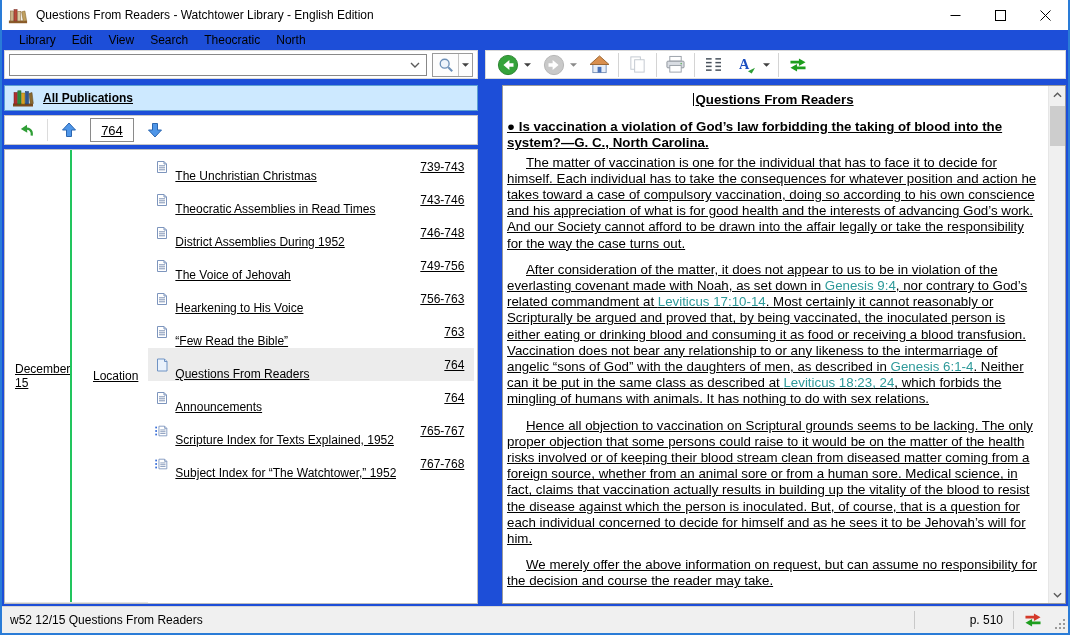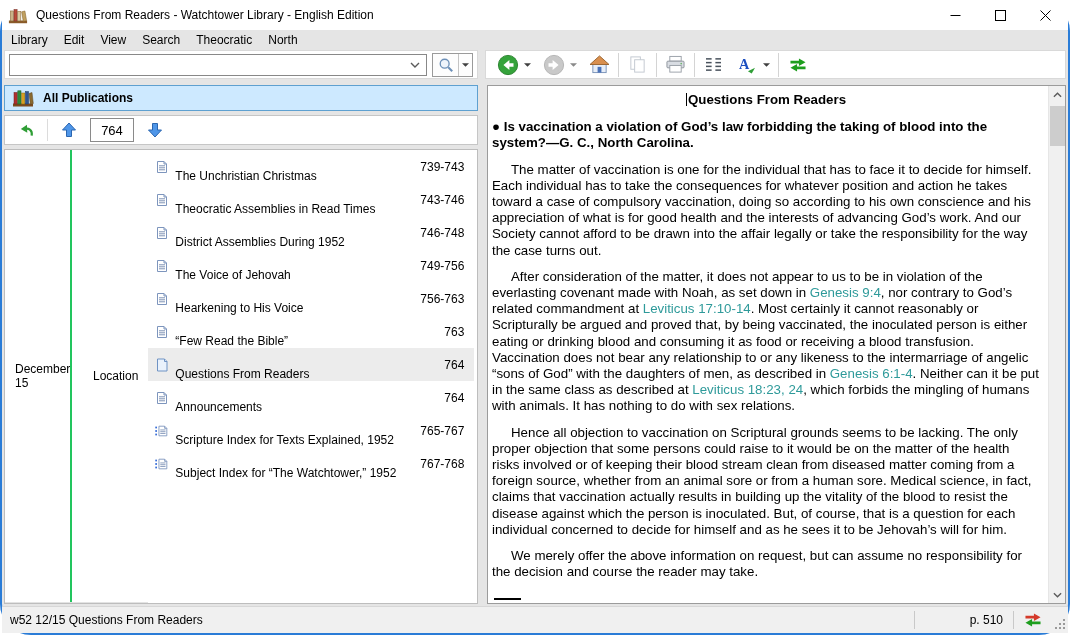--- a/index.html
+++ b/index.html
@@ -1,48 +1,48 @@
 <!DOCTYPE html>
 <html style="--link: #2e9a9a;"><head>
 <meta charset="utf-8">
 <style>
   html,body{margin:0;padding:0;width:1070px;height:635px;overflow:hidden;
     font-family:"Liberation Sans",sans-serif;background:#fff;-webkit-font-smoothing:antialiased;}
   *{box-sizing:border-box;}
-  .window{width:1070px;height:635px;display:flex;flex-direction:column;background:#e5e5e5;
-    border-left:2px solid #2a7cd7;border-right:2px solid #2a7cd7;border-bottom:2px solid #2a7cd7;border-radius:31px;}
+  .window{width:1070px;height:635px;display:flex;flex-direction:column;background:#1d4ed8;
+    border-left:2px solid #2a7cd7;border-right:2px solid #2a7cd7;border-bottom:2px solid #2a7cd7;}
 
   
   .titlebar{flex:0 0 30px;display:flex;align-items:center;padding-left:6px;background:#fff;}
   .app-icon{width:20px;height:17px;margin-right:8px;}
   .title-text{font-size:12px;color:#000;}
   .win-buttons{margin-left:auto;display:flex;height:30px;}
   .win-btn{width:45px;height:30px;display:flex;align-items:center;justify-content:center;}
 
   
-  .menubar{flex:0 0 19px;display:flex;align-items:center;font-size:12px;padding-left:1px;}
+  .menubar{flex:0 0 19px;display:flex;align-items:center;font-size:12px;padding-left:1px;margin-left:8px;}
   .menu-item{padding:1px 8px;color:#000;}
 
   
   .toolbar{flex:0 0 33px;display:flex;align-items:stretch;padding:1px 2px 3px 2px;gap:7px;}
   .toolbar-left{width:474px;border:1px solid #d9d9d9;display:flex;align-items:center;padding:0 4px;background:#fff;}
   .combo{flex:1;height:22px;border:1px solid #888;background:#fff;display:flex;align-items:center;}
   .combo input{flex:1;border:none;outline:none;height:18px;font-size:12px;padding:0 4px;font-family:inherit;}
   .combo-chevron{padding:0 6px;display:flex;align-items:center;}
   .search-split{display:flex;height:24px;margin-left:5px;border:1px solid #9a9a9a;background:#fdfdfd;}
   .search-main{width:26px;display:flex;align-items:center;justify-content:center;border-right:1px solid #c4c4c4;}
   .search-drop{width:13px;display:flex;align-items:center;justify-content:center;}
   .toolbar-right{flex:1;border:1px solid #d9d9d9;display:flex;align-items:center;padding:0 8px;background:#fff;}
   .tb-btn{width:27px;height:26px;display:flex;align-items:center;justify-content:center;}
   .tb-chevron{width:13px;height:26px;display:flex;align-items:center;justify-content:center;}
   .tb-sep{width:1px;height:24px;background:#d4d4d4;margin:0 5px;}
   .tb-gap{width:6px;}
 
   
-  .main{flex:1;display:flex;padding:3px 2px 2px 2px;gap:9px;min-height:0;}
+  .main{flex:1;display:flex;padding:3px 2px 2px 2px;gap:24px;min-height:0;text-decoration:underline;}
   .left-col{flex:0 0 474px;display:flex;flex-direction:column;gap:4px;min-height:0;}
   .pub-header{flex:0 0 26px;border:1px solid #5ea0d0;background:#cde9ff;display:flex;align-items:center;
     padding:0 7px;font-weight:bold;font-size:12px;gap:9px;color:#000;}
   .pub-header svg{width:22px;height:18px;}
   .nav-box{flex:0 0 30px;border:1px solid #c6c6c6;background:#fff;display:flex;align-items:center;padding:0 8px;}
   .nav-btn{width:26px;height:24px;display:flex;align-items:center;justify-content:center;}
   .nav-sep{width:1px;height:22px;background:#dcdcdc;margin:0 8px;}
   .page-input{width:44px;height:24px;border:1px solid #8a8a8a;text-align:center;font-size:13px;
     font-family:inherit;margin:0 8px;outline:none;}
   .list-box{flex:1;border:1px solid #bdbdbd;background:#fff;font-size:12px;display:flex;overflow:hidden;}
@@ -54,21 +54,21 @@
   .row-icon{width:15px;height:14px;margin:0 5px 0 7px;flex:0 0 auto;display:flex;align-items:center;}
   .row-icon svg{width:14px;height:14px;}
   .row-label{flex:1;white-space:nowrap;overflow:hidden;margin-top:19px;}
   .row-loc{width:78px;text-align:right;padding-right:10px;}
 
   
   .doc-panel{flex:1;border:1px solid #9b9b9b;background:#fff;display:flex;min-width:0;overflow:hidden;}
   .doc-content{flex:1;padding:5px 8px 0 4px;font-size:13.3px;line-height:16.2px;color:#000;overflow:hidden;}
   .doc-title{text-align:center;font-weight:bold;margin:1px 0 11px 0;}
   .caret{display:inline-block;width:1px;height:13px;background:#000;vertical-align:-2px;margin-right:1px;}
-  .doc-question{font-weight:bold;margin:0 0 10px 0;}
+  .doc-question{font-weight:bold;margin:0 0 3px 0;}
   .doc-para{margin:0 0 10px 0;text-indent:19px;}
   .scripture-link{color:var(--link,#2e9a9a);}
   .foot-rule{width:27px;height:2px;background:#000;margin:18px 0 0 2px;}
   .scrollbar{flex:0 0 17px;background:#f0f0f0;border-left:1px solid #e6e6e6;display:flex;flex-direction:column;}
   .sb-btn{flex:0 0 17px;display:flex;align-items:center;justify-content:center;}
   .sb-track{flex:1;position:relative;}
   .sb-thumb{position:absolute;top:3px;left:1px;width:15px;height:40px;background:#cdcdcd;}
 
   
   .statusbar{flex:0 0 27px;background:#f0f0f0;border-top:1px solid #d7d7d7;display:flex;align-items:center;

